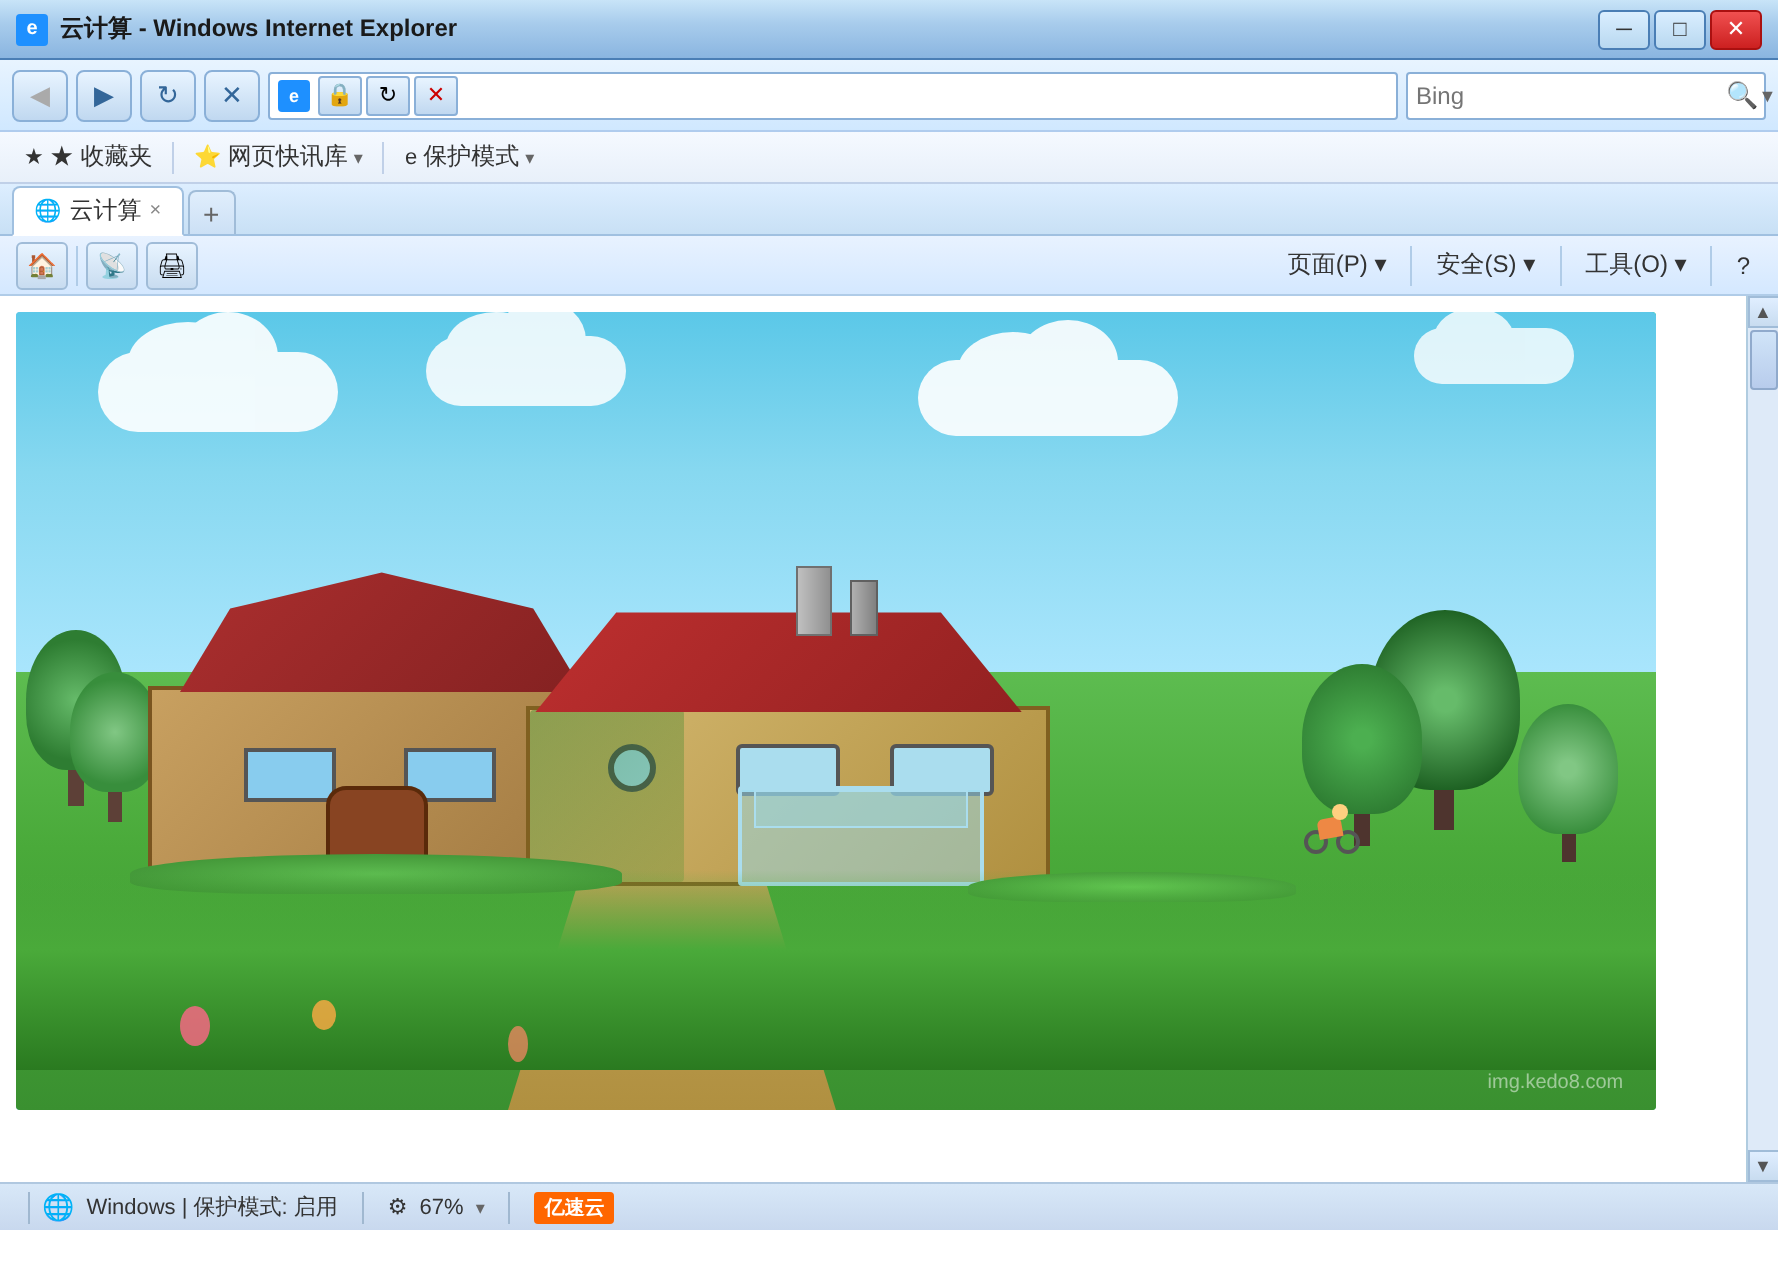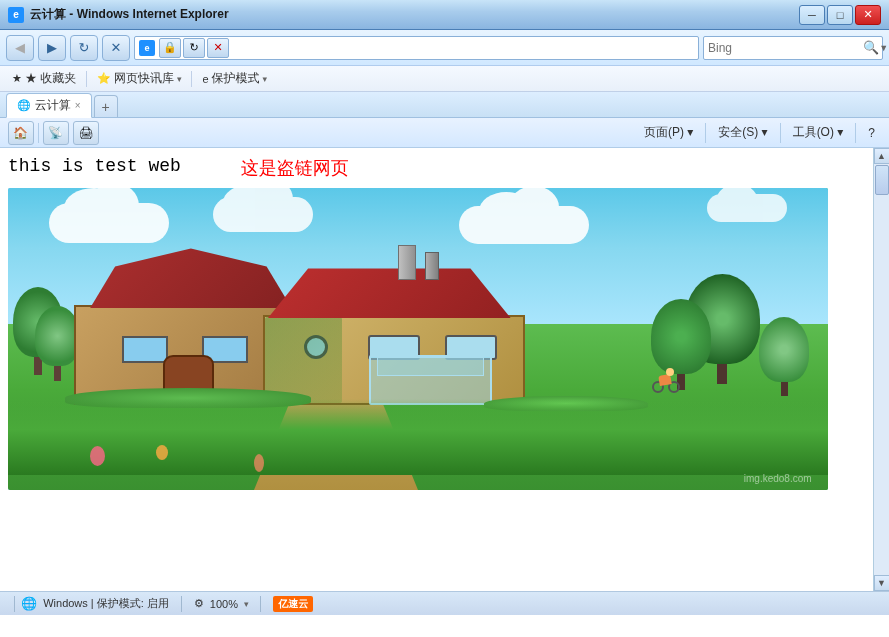--- a/index.html
+++ b/index.html
@@ -235,21 +235,21 @@
       color: #000;
       margin-bottom: 8px;
       display: flex;
       gap: 60px;
     }
     .page-text-main { color: #000; }
     .page-text-warning { color: #ff0000; font-family: 'SimSun', serif; }
 
     .page-image {
       width: 820px;
-      height: 302px;
+      height: 399px;
       background: linear-gradient(135deg, #87ceeb 0%, #4db8d8 30%, #2ecc71 60%, #27ae60 100%);
       border-radius: 2px;
       overflow: hidden;
       position: relative;
     }
 
     
     .sky {
       position: absolute; top: 0; left: 0; right: 0; height: 50%;
       background: linear-gradient(to bottom, #5bc8e8 0%, #87d8f0 40%, #b0e8ff 100%);
@@ -370,24 +370,20 @@
   <div class="toolbar-divider"></div>
   <div class="toolbar-btn">安全(S) ▾</div>
   <div class="toolbar-divider"></div>
   <div class="toolbar-btn">工具(O) ▾</div>
   <div class="toolbar-divider"></div>
   <div class="toolbar-btn">?</div>
 </div>
 
 <div class="content-wrapper">
   <div class="content-area">
-    <div class="page-text">
-      <span class="page-text-main">this is test web</span>
-      <span class="page-text-warning">这是盗链网页</span>
-    </div>
 
     <div class="page-image">
 
       <div class="sky"></div>
 
       <div style="position:absolute;top:5%;left:5%;width:120px;height:40px;background:white;border-radius:30px;opacity:0.9;">
         <div style="position:absolute;top:-15px;left:15px;width:60px;height:40px;background:white;border-radius:50%;"></div>
         <div style="position:absolute;top:-20px;left:40px;width:50px;height:45px;background:white;border-radius:50%;"></div>
       </div>
       <div style="position:absolute;top:3%;left:25%;width:100px;height:35px;background:white;border-radius:25px;opacity:0.85;">
@@ -490,18 +486,18 @@
   </div>
 </div>
 
 <div class="status-bar">
   <div class="status-divider"></div>
   <div class="status-right">
     <span class="status-icon">🌐</span>
     <span>Windows | 保护模式: 启用</span>
     <div class="status-divider"></div>
     <span>⚙</span>
-    <span>100%</span>
+    <span>67%</span>
     <span style="font-size:9px;color:#666;">▾</span>
     <div class="status-divider"></div>
     <span class="status-logo">亿速云</span>
   </div>
 </div>
 
 </body></html>

